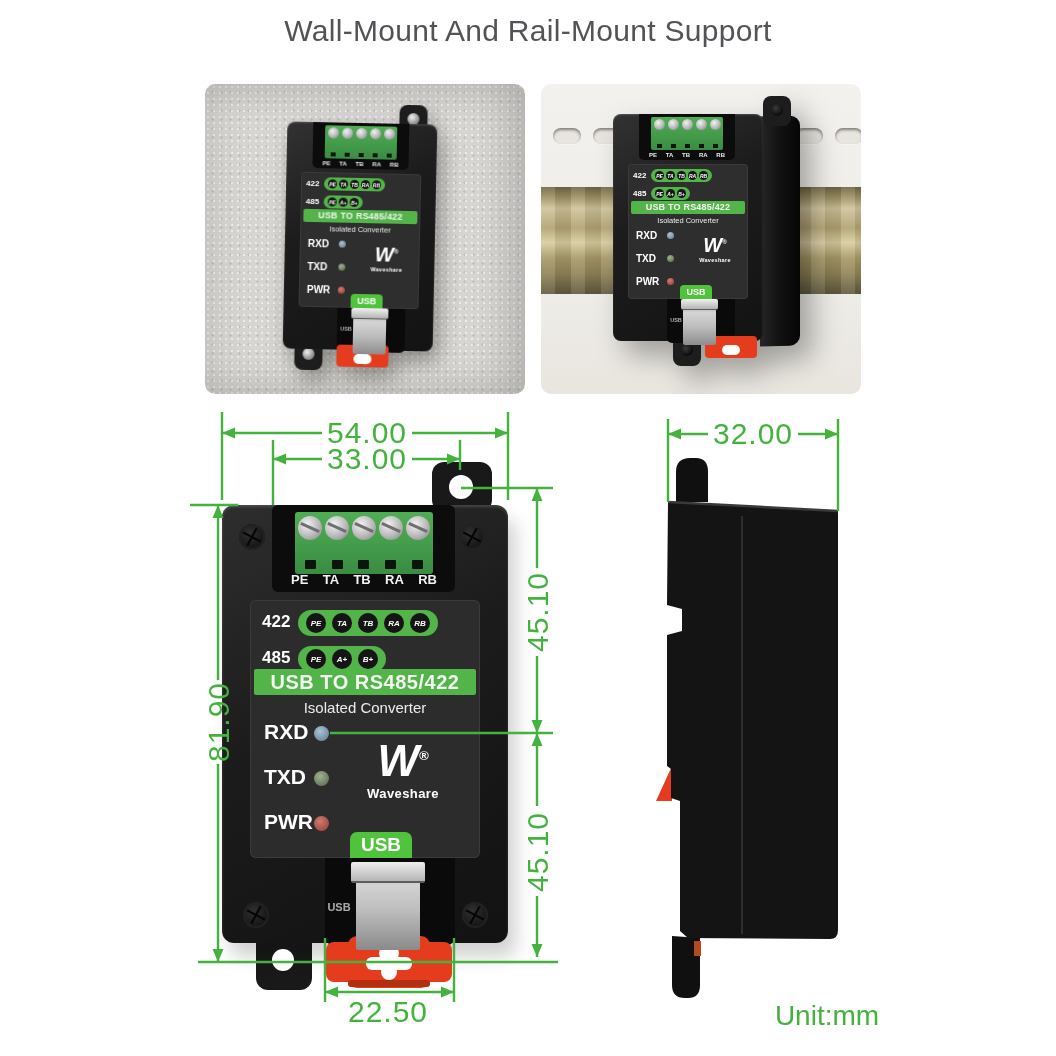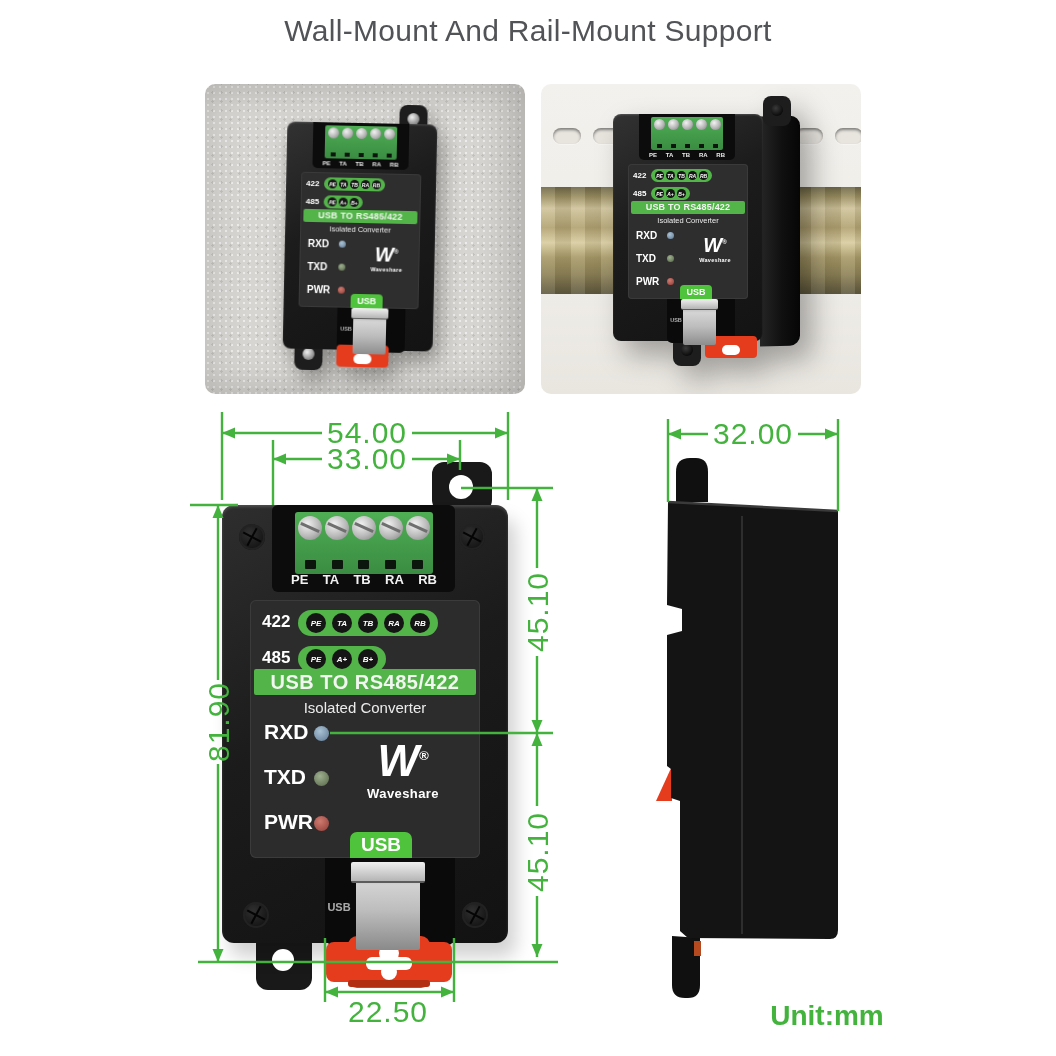--- a/index.html
+++ b/index.html
@@ -120,21 +120,21 @@
   .fv-port{position:absolute;left:325px;top:858px;width:130px;height:87px;background:#0a0a0a;border-radius:0 0 8px 8px;}
   .fv-portlbl{position:absolute;left:322px;top:901px;width:34px;text-align:center;color:#fff;opacity:.65;font-size:11px;font-weight:bold;}
   .fv-metal{position:absolute;left:356px;top:862px;width:64px;height:88px;border-radius:2px;
     background:linear-gradient(180deg,#e3e3e3,#a7a7a7 10%,#d2d2d2 26%,#bdbdbd 55%,#8a8a8a);}
   .fv-metalcap{position:absolute;left:351px;top:862px;width:74px;height:19px;border-radius:2px;
     background:linear-gradient(180deg,#efefef,#b5b5b5);border-bottom:2px solid #5c5c5c;}
 
   
   .dimsvg{position:absolute;left:0;top:0;z-index:50;pointer-events:none;}
   .dimsvg text{fill:var(--g);font-family:"Liberation Sans",sans-serif;font-size:30px;letter-spacing:1px;}
-  .unit{position:absolute;left:752px;top:1000px;width:150px;text-align:center;font-weight:bold;font-size:28px;color:var(--g);z-index:51;}
+  .unit{position:absolute;left:752px;top:1000px;width:150px;text-align:center;font-weight:normal;font-size:28px;color:var(--g);z-index:51;}
   .watermark{position:absolute;left:648px;top:482px;font-size:46px;font-weight:bold;letter-spacing:3px;
     color:rgba(136,136,136,.5);z-index:40;}
   .sidesvg{position:absolute;left:650px;top:440px;z-index:10;}
 </style>
 </head>
 <body>
 
 <div id="canvas">
 
   <div class="title">Wall-Mount And Rail-Mount Support</div>

